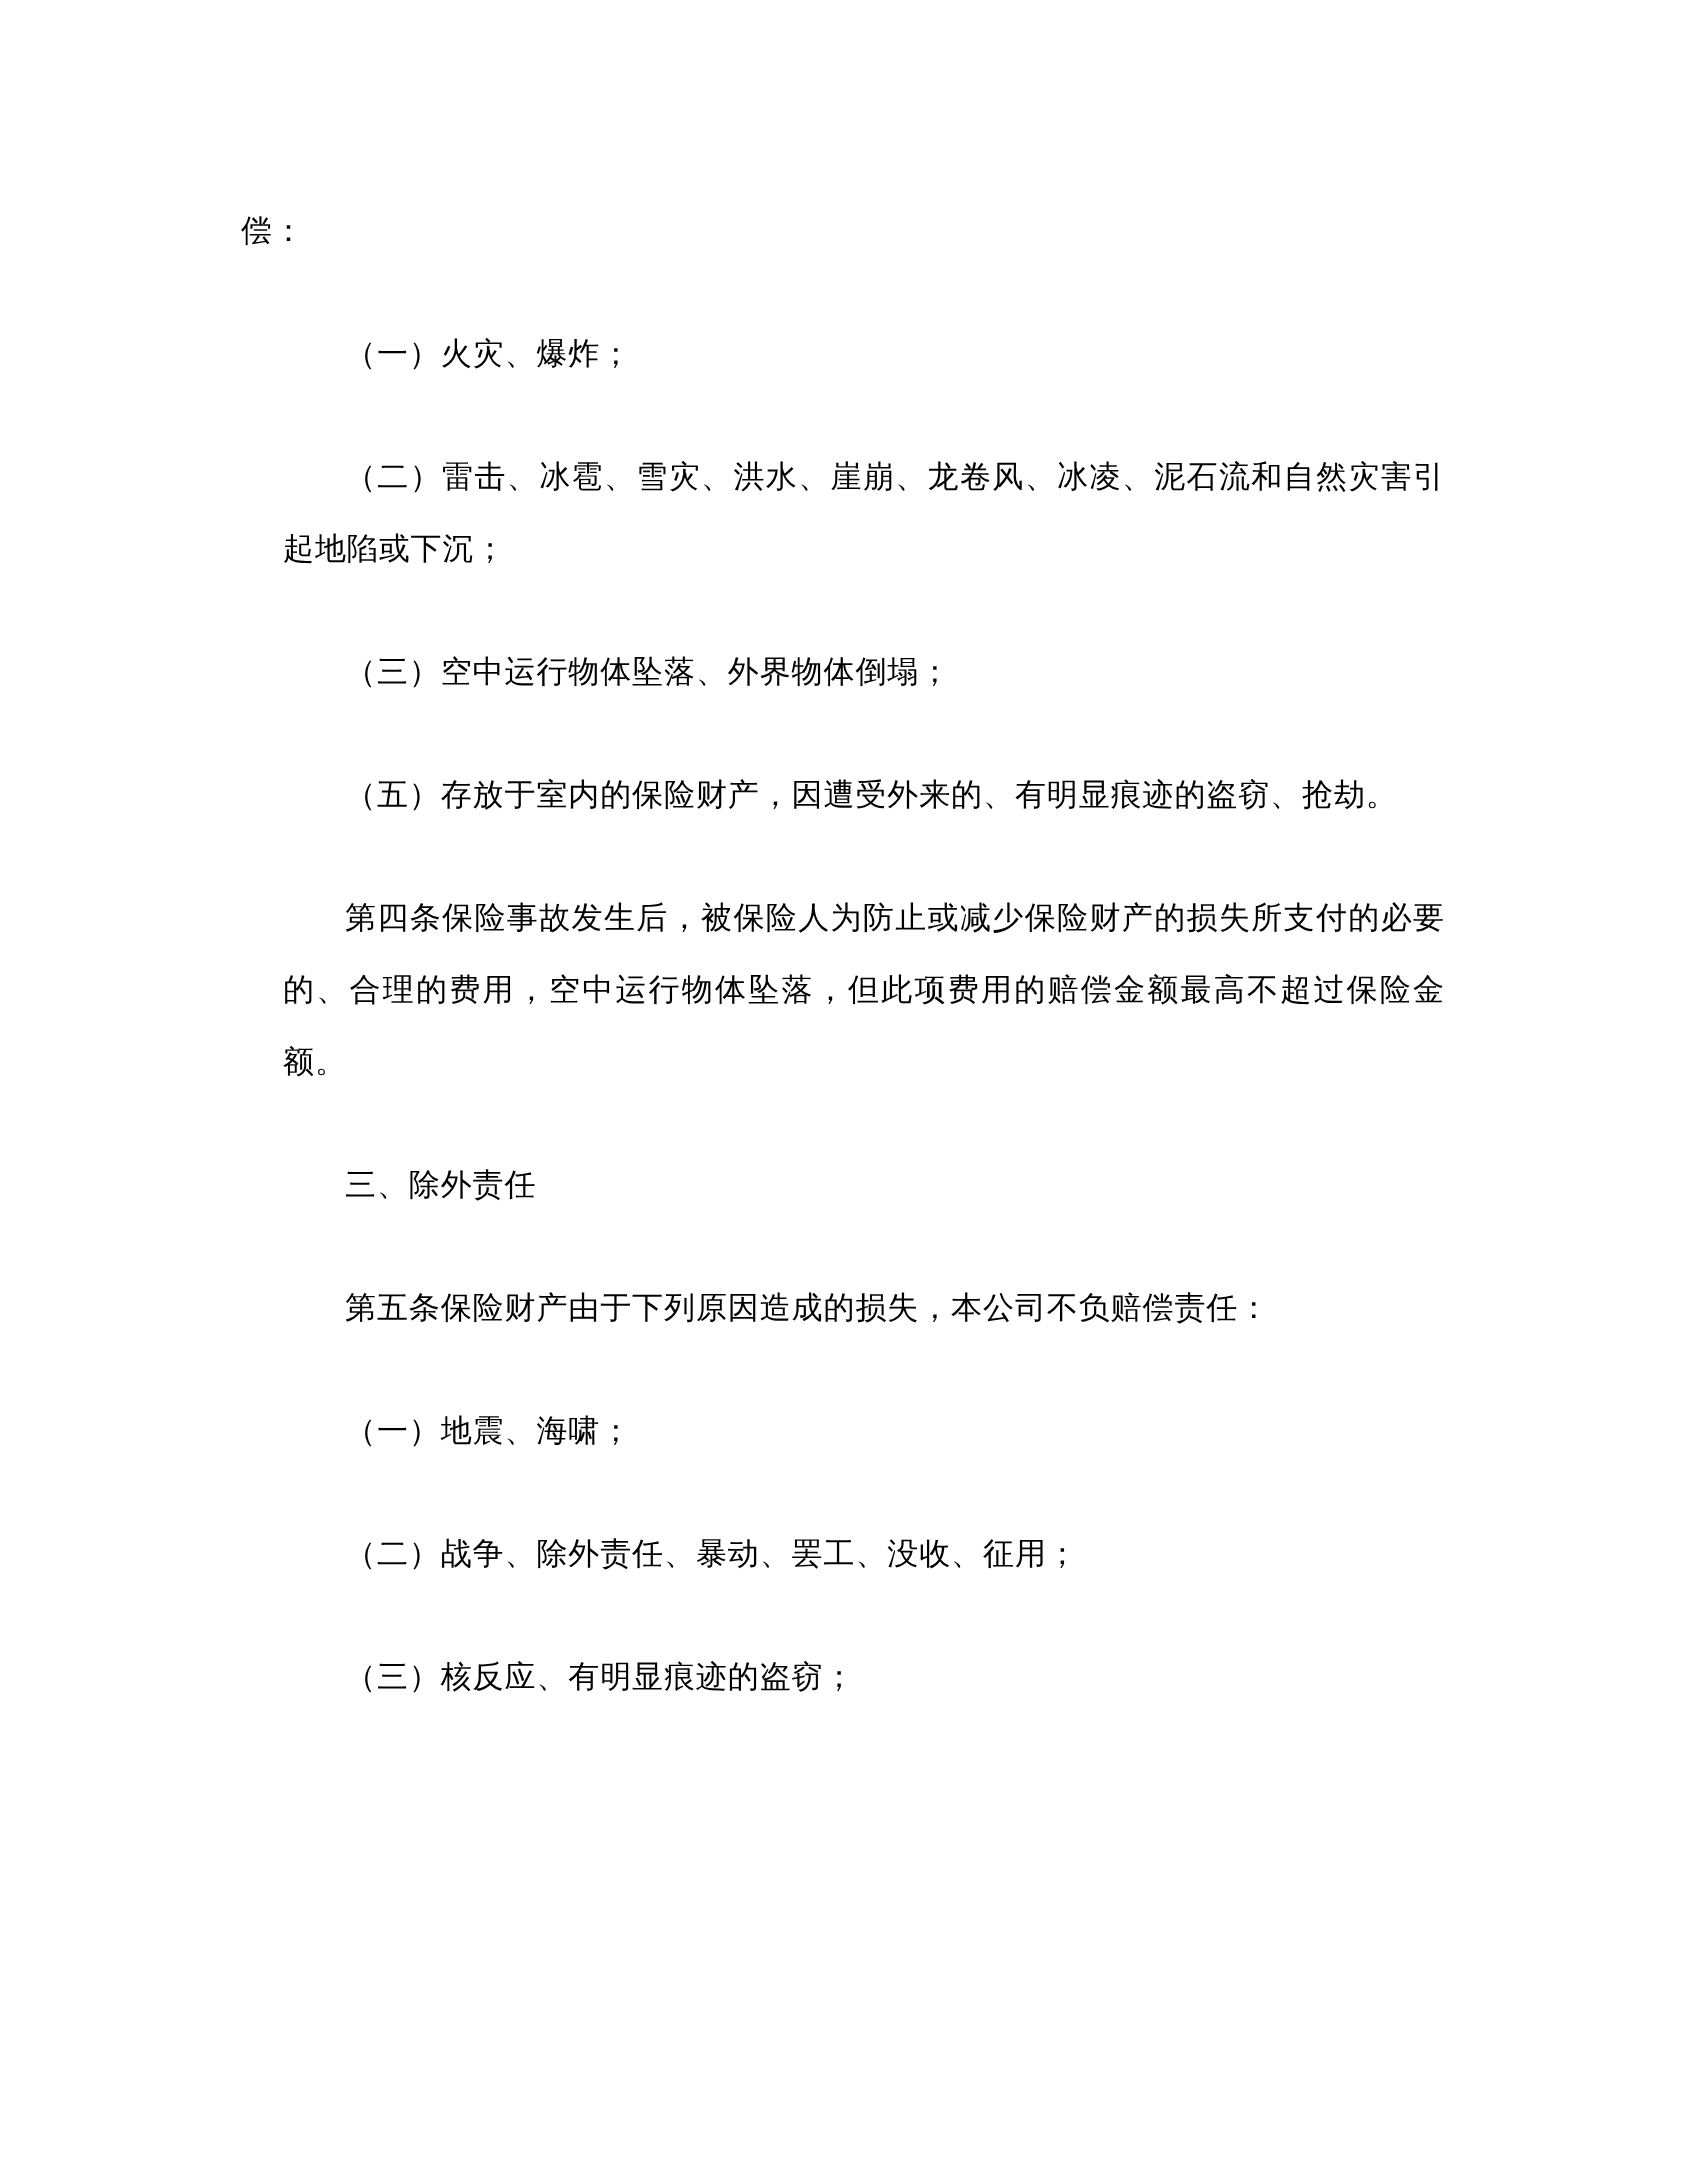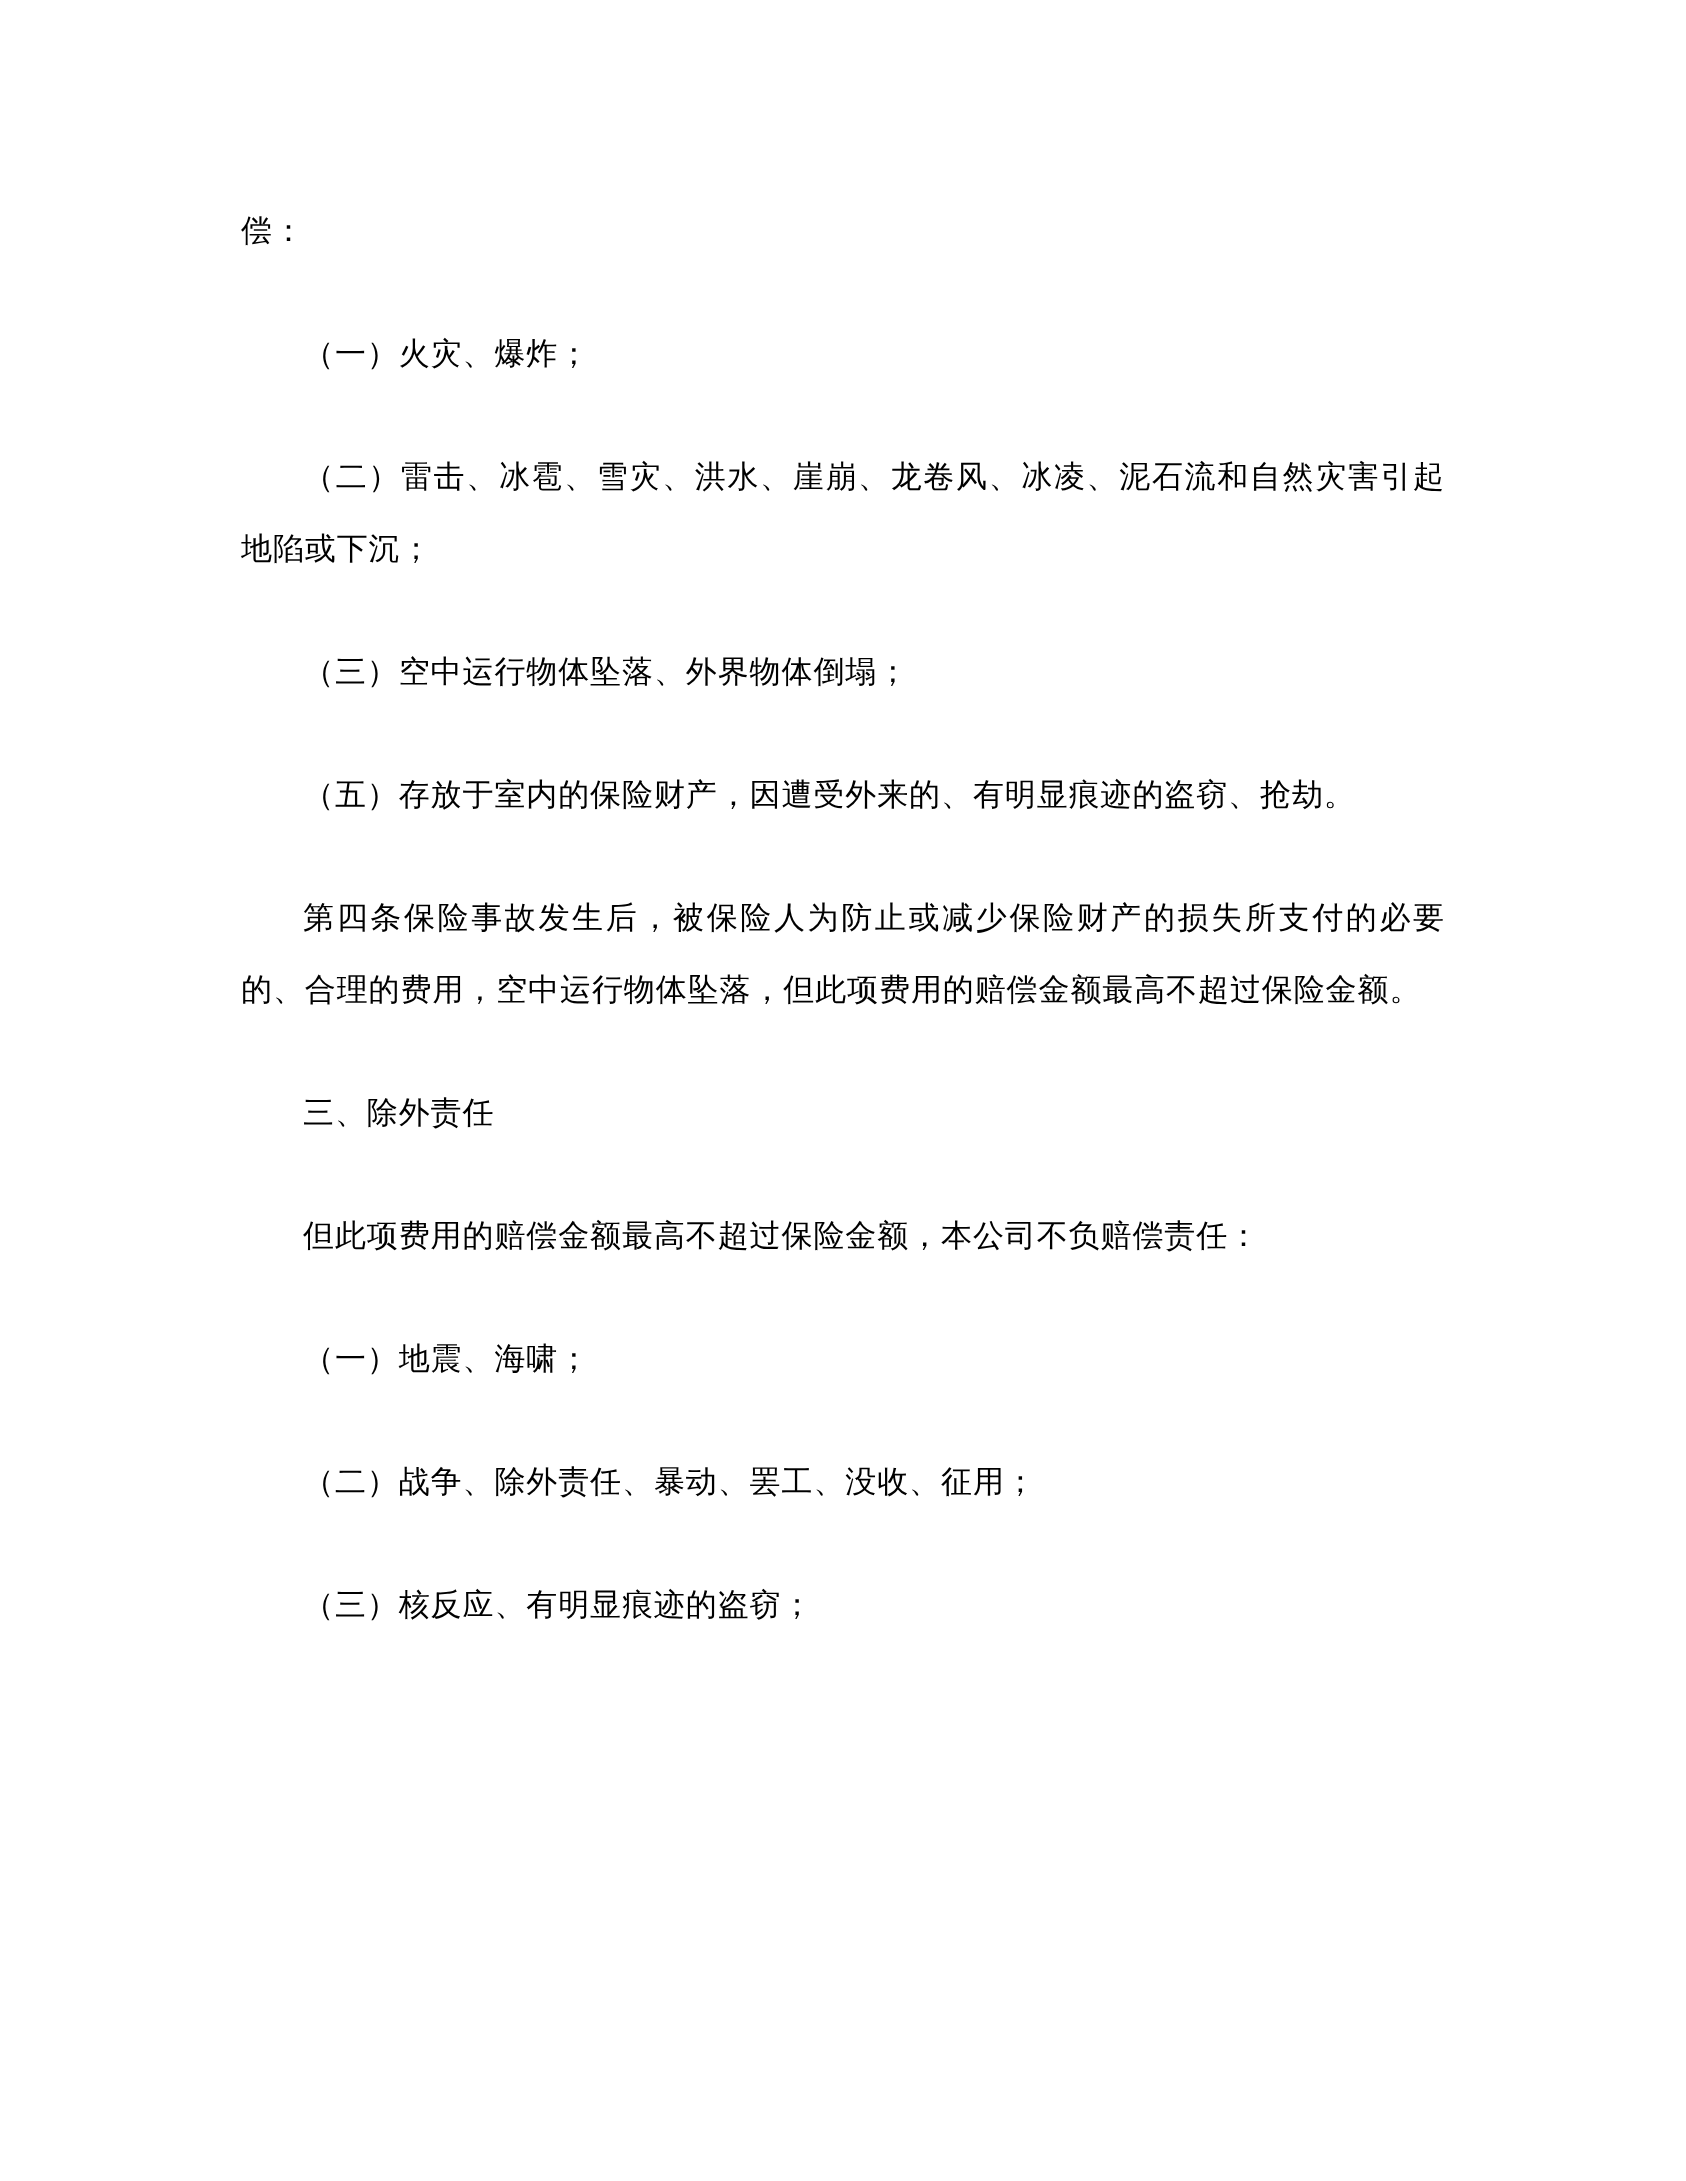--- a/index.html
+++ b/index.html
@@ -22,34 +22,35 @@
   }
   .para {
     margin: 0 0 51px 0;
     line-height: 72px;
     text-align: justify;
     text-justify: inter-ideograph;
     letter-spacing: 0.9px;
   }
   .para.indent {
     text-indent: 2em;
+    margin-left: 42px;
   }
   .para.no-indent {
     text-indent: 0;
   }
 </style>
 </head>
 <body>
 
 <div class="page">
   <p class="para no-indent">偿：</p>
   <p class="para indent">（一）火灾、爆炸；</p>
   <p class="para indent">（二）雷击、冰雹、雪灾、洪水、崖崩、龙卷风、冰凌、泥石流和自然灾害引起地陷或下沉；</p>
   <p class="para indent">（三）空中运行物体坠落、外界物体倒塌；</p>
   <p class="para indent">（五）存放于室内的保险财产，因遭受外来的、有明显痕迹的盗窃、抢劫。</p>
   <p class="para indent">第四条保险事故发生后，被保险人为防止或减少保险财产的损失所支付的必要的、合理的费用，空中运行物体坠落，但此项费用的赔偿金额最高不超过保险金额。</p>
   <p class="para indent">三、除外责任</p>
-  <p class="para indent">但此项费用的赔偿金额最高不超过保险金额，本公司不负赔偿责任：</p>
+  <p class="para indent">第五条保险财产由于下列原因造成的损失，本公司不负赔偿责任：</p>
   <p class="para indent">（一）地震、海啸；</p>
   <p class="para indent">（二）战争、除外责任、暴动、罢工、没收、征用；</p>
   <p class="para indent">（三）核反应、有明显痕迹的盗窃；</p>
 </div>
 
 
 </body></html>

